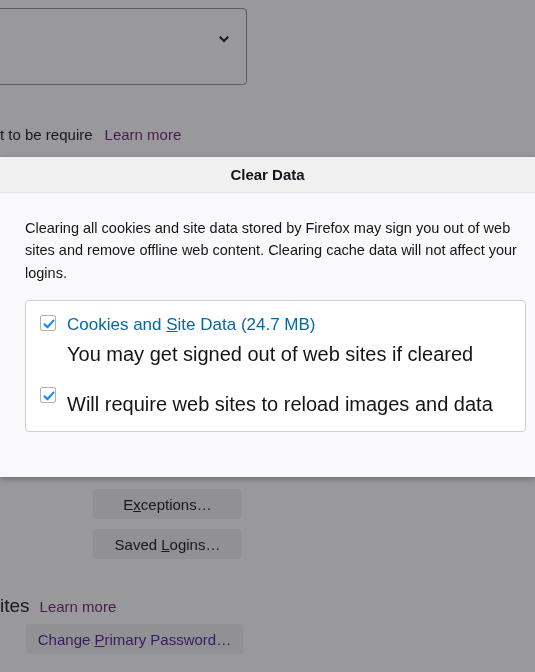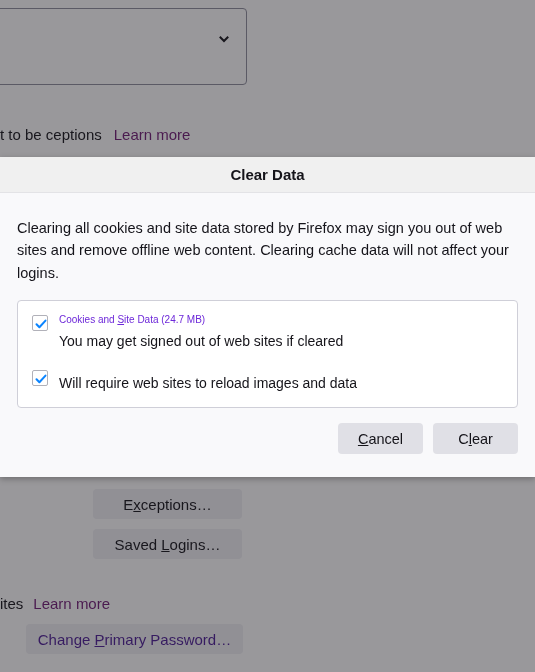--- a/index.html
+++ b/index.html
@@ -118,21 +118,21 @@
   .sites-row {
     position: absolute;
     left: 0;
     top: 118px;
     display: flex;
     align-items: baseline;
     gap: 10px;
     white-space: nowrap;
   }
   .sites-text {
-    font-size: 15px;
+    font-size: 19px;
     color: #15141a;
   }
 
   
   #modal-overlay {
     position: absolute;
     inset: 0;
     background: rgba(28, 27, 34, 0.45);
   }
 
@@ -157,21 +157,21 @@
     justify-content: center;
     box-sizing: border-box;
   }
   .dialog-title {
     font-size: 15px;
     font-weight: bold;
     color: #15141a;
   }
 
   .dialog-body {
-    padding: 24px 17px 0 17px;
+    padding: 24px 17px 0 25px;
     box-sizing: border-box;
   }
 
   .dialog-desc {
     font-size: 14.5px;
     line-height: 1.55;
     color: #15141a;
     margin: 0;
     max-width: 502px;
   }
@@ -206,28 +206,28 @@
     cursor: pointer;
   }
   .checkbox svg {
     position: absolute;
     left: 1px;
     top: 1px;
   }
 
   .check-texts { margin-left: 11px; }
   .check-label {
-    font-size: 10px;
-    color: #6d28d9;
+    font-size: 17px;
+    color: #0369a1;
     line-height: 1.25;
     cursor: pointer;
   }
   .check-label u { text-decoration: underline; }
   .check-sub {
-    font-size: 14px;
+    font-size: 20px;
     color: #15141a;
     line-height: 1.25;
     margin-top: 6px;
   }
 
   .dialog-buttons {
     position: absolute;
     right: 17px;
     top: 266px;
     display: flex;
@@ -256,21 +256,21 @@
 
     <div class="dropdown-box">
       <span class="dropdown-chevron">
         <svg width="12" height="12" viewBox="0 0 12 12" aria-hidden="true">
           <path d="M2.5 4.5 L6 8 L9.5 4.5" fill="none" stroke="#15141a" stroke-width="2" stroke-linecap="square"></path>
         </svg>
       </span>
     </div>
 
     <div class="tracked-row">
-      <span class="tracked-text">t to be ceptions</span>
+      <span class="tracked-text">t to be require</span>
       <span class="learn-more">Learn more</span>
     </div>
 
   </div>
 
   <div class="prefs-bottom">
 
     <button class="pref-button" id="btn-exceptions">E<u>x</u>ceptions…</button>
 
     <button class="pref-button" id="btn-saved-logins">Saved&nbsp;<u>L</u>ogins…</button>
@@ -318,18 +318,14 @@
           </svg>
         </span>
         <div class="check-texts">
           <div class="check-sub">Will require web sites to reload images and data</div>
         </div>
       </div>
 
     </div>
   </div>
 
-  <div class="dialog-buttons">
-    <button class="dlg-button"><u>C</u><span>ancel</span></button>
-    <button class="dlg-button"><span>C</span><u>l</u><span>ear</span></button>
-  </div>
 
 </div>
 
 </body></html>

